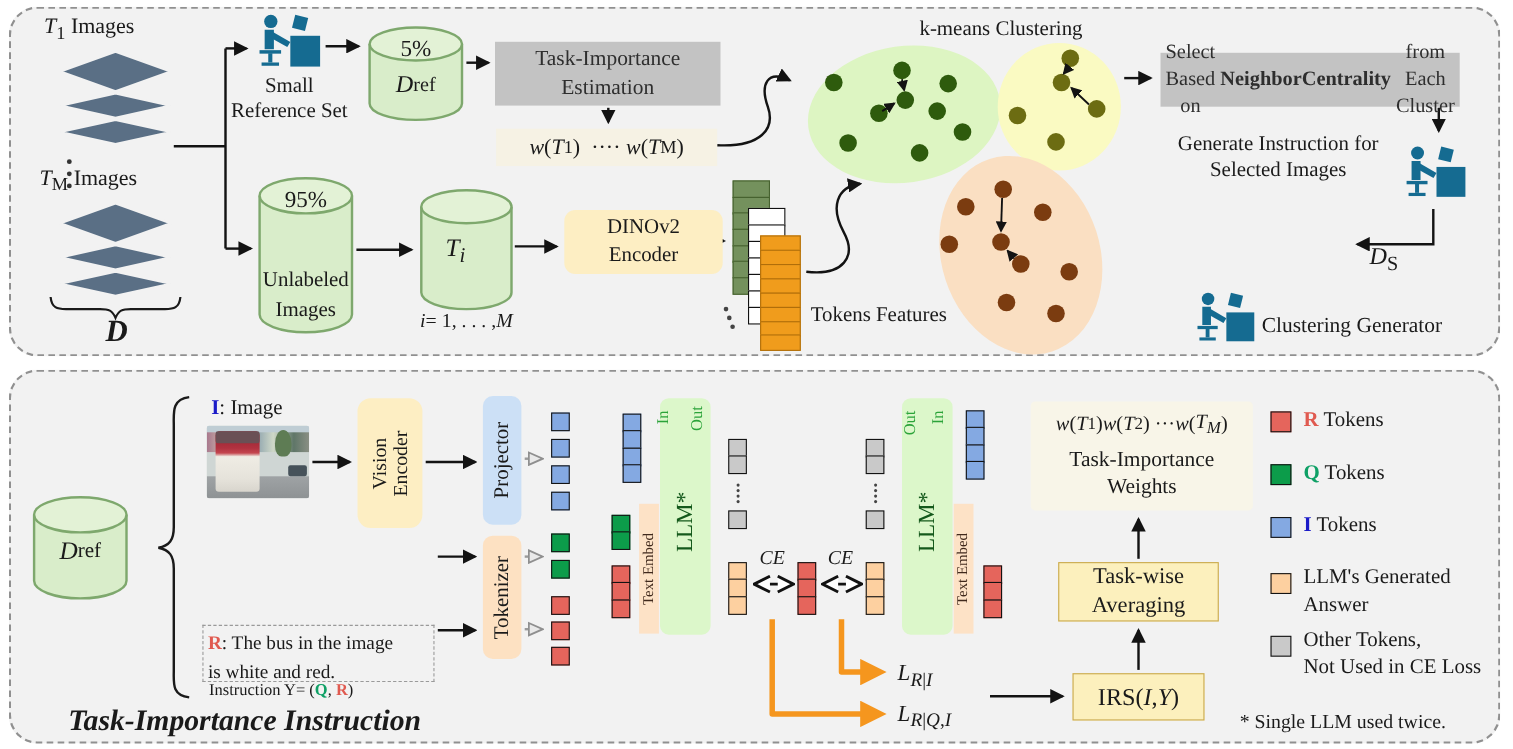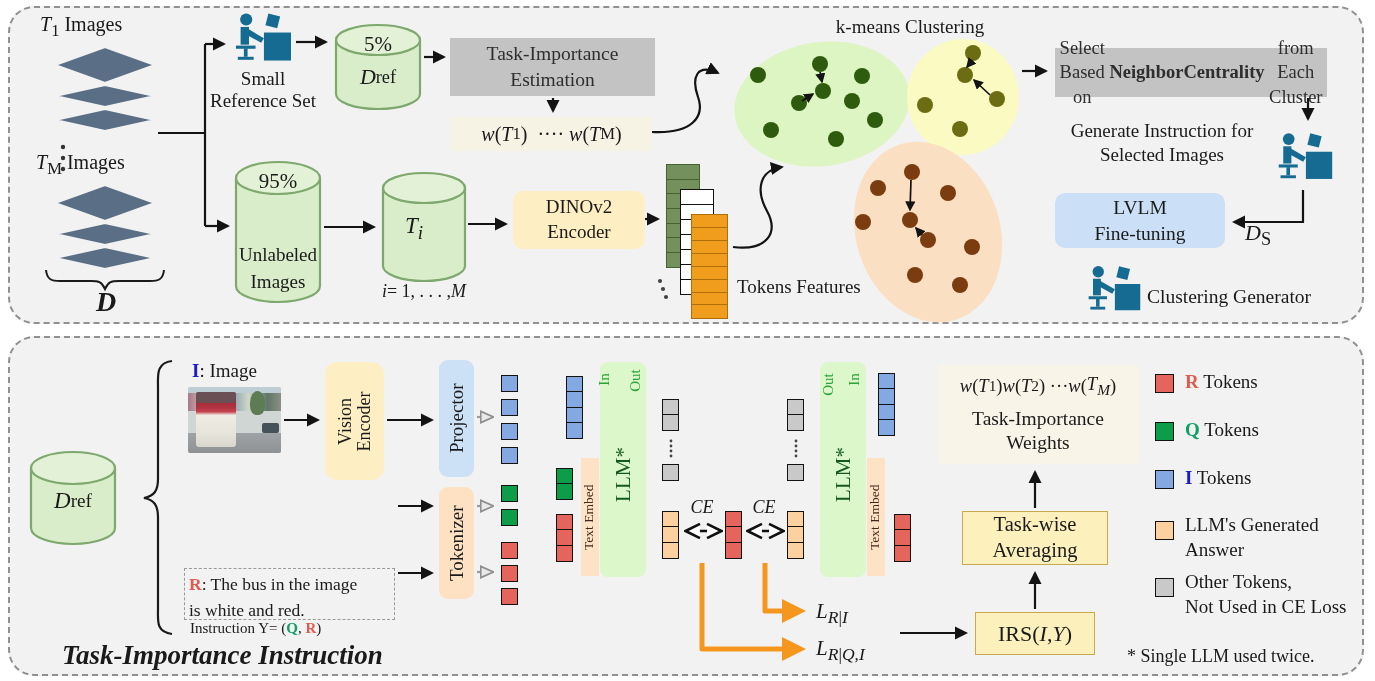--- a/index.html
+++ b/index.html
@@ -230,26 +230,25 @@
       <sub>ref</sub>
     </div>
   <div class="el center box graybox" style="left:450px;top:38px;width:205px;height:58px;font-size:19.5px;line-height:1.35">Task-Importance<br>Estimation</div>
   <div class="el center wstrip" style="left:451px;top:117px;width:201px;height:34px;font-size:20px"><i>w</i>(<i>T</i><sub>1</sub>) &nbsp;····&nbsp; <i>w</i>(<i>T</i><sub>M</sub>)</div>
   <div class="el center" style="left:237px;top:169px;width:82px;font-size:21px">95%</div>
   <div class="el center" style="left:237px;top:242px;width:82px;font-size:19px;line-height:1.4">Unlabeled<br>Images</div>
   <div class="el center" style="left:384px;top:213px;width:60px;font-size:23px">
       <i>T<sub>i</sub></i>
     </div>
   <div class="el center" style="left:364px;top:281px;width:120px;font-size:18px"><i>i</i> = 1, . . . , <i>M</i></div>
-  <div class="el center box yellowbox" style="left:513px;top:191px;width:132px;height:58px;font-size:19px;line-height:1.3">DINOv2<br>Encoder</div>
+  <div class="el center box yellowbox" style="left:513px;top:191px;width:144px;height:58px;font-size:19px;line-height:1.3">DINOv2<br>Encoder</div>
   <div class="el" style="left:737px;top:276px;font-size:19px">Tokens Features</div>
   <div class="el center" style="left:820px;top:16px;width:180px;font-size:19px">k-means Clustering</div>
   <div class="el center" style="left:1056px;top:119px;width:212px;font-size:19px;line-height:1.25">Generate Instruction for<br>Selected Images</div>
   <div class="el center box graybox" style="left:1055px;top:48px;width:272px;height:49px;font-size:18.5px;line-height:1.3">Select Based on <b>Neighbor</b><br><b>Centrality</b> from Each Cluster</div>
-  <div class="el center box bluebox" style="left:1055px;top:193px;width:170px;height:55px;font-size:19.5px;line-height:1.3">LVLM<br>Fine-tuning</div>
   <div class="el" style="left:1245px;top:220px;font-size:22px"><i>D</i><sub>S</sub></div>
   <div class="el" style="left:1147px;top:286px;font-size:19.5px">Clustering Generator</div>
 
   <div class="el center" style="left:32px;top:488px;width:82px;font-size:23px">
       <i>D</i>
       <sub>ref</sub>
     </div>
   <div class="el" style="left:192px;top:360px;font-size:19px"><span class="ci">I</span>: Image</div>
 
   <div class="el bus-img" style="left:188px;top:387px;width:93px;height:66px">

